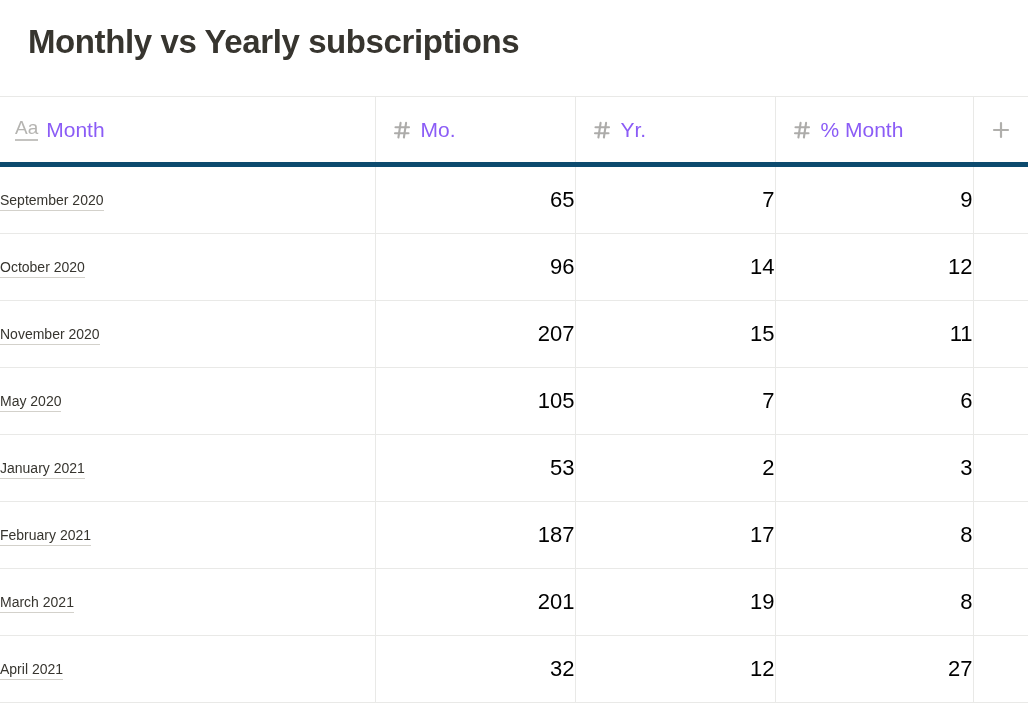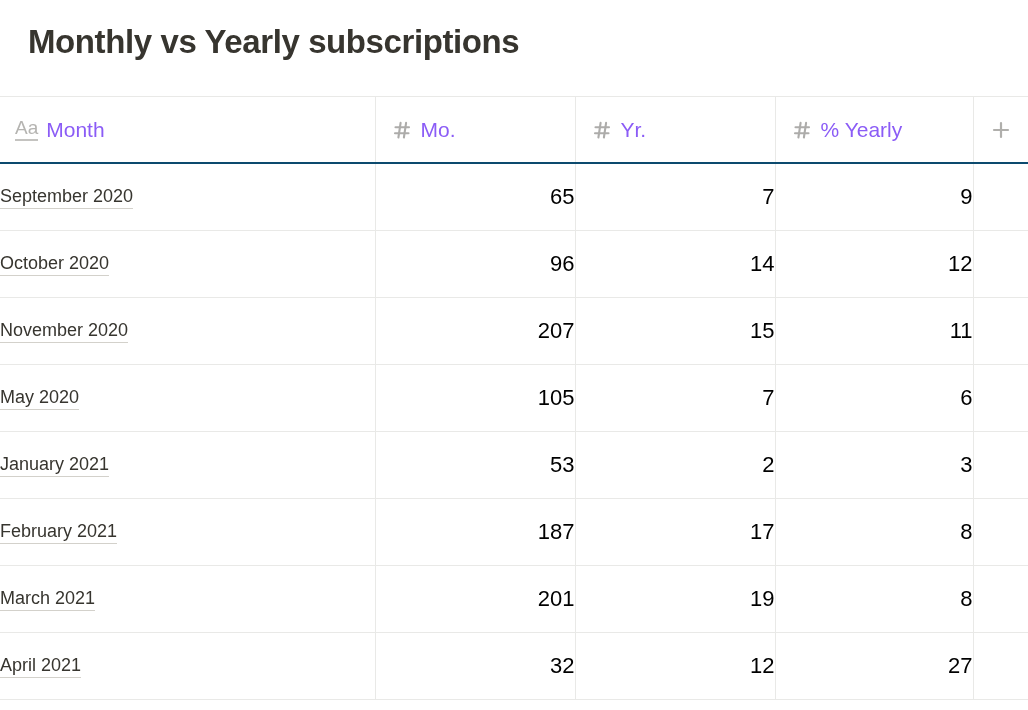--- a/index.html
+++ b/index.html
@@ -49,21 +49,21 @@
   .db-table col.c-yr    { width: 200px; }
   .db-table col.c-pct   { width: 198px; }
   .db-table col.c-add   { width: 55px;  }
 
   
   .db-head th {
     height: 65px;
     padding: 0;
     margin: 16px;
     border-top: 1px solid #e9e9e7;
-    border-bottom: 2px solid #0c4a6e;
+    border-bottom: 5px solid #0c4a6e;
     border-right: 1px solid #e9e9e7;
     font-weight: normal;
     vertical-align: middle;
     background: #ffffff;
   }
   .db-head th.last-head { border-right: none; }
 
   .head-inner {
     display: flex;
     align-items: center;
@@ -122,21 +122,21 @@
     margin: 0;
     border-bottom: 1px solid #e9e9e7;
     border-right: 1px solid #e9e9e7;
     vertical-align: middle;
     background: #ffffff;
   }
   .db-table tbody td.last-cell { border-right: none; }
 
   .cell-title {
     padding: 0 15px;
-    font-size: 18px;
+    font-size: 14px;
     line-height: 1.2;
     color: #37352f;
   }
   .title-link {
     border-bottom: 1px solid #d3d1cb;
     padding-bottom: 2px;
     display: inline;
     color: #37352f;
     white-space: nowrap;
   }
@@ -213,21 +213,21 @@
             <span class="icon-hash">
               <svg width="22" height="22" viewBox="0 0 22 22" aria-hidden="true">
                 <g stroke="#adacaa" stroke-width="2.1" stroke-linecap="round">
                   <line x1="4.5" y1="8.2" x2="18" y2="8.2"></line>
                   <line x1="4" y1="14.2" x2="17.5" y2="14.2"></line>
                   <line x1="9.6" y1="3.8" x2="7.4" y2="18.5"></line>
                   <line x1="15.1" y1="3.8" x2="12.9" y2="18.5"></line>
                 </g>
               </svg>
             </span>
-            <span class="head-label">% Yearly</span>
+            <span class="head-label">% Month</span>
           </div>
         </th>
 
         <th class="last-head">
           <div class="head-inner add">
             <span class="icon-plus">
               <svg width="24" height="24" viewBox="0 0 24 24" aria-hidden="true">
                 <g stroke="#b0afac" stroke-width="2.2" stroke-linecap="round">
                   <line x1="12" y1="5" x2="12" y2="19"></line>
                   <line x1="5" y1="12" x2="19" y2="12"></line>

